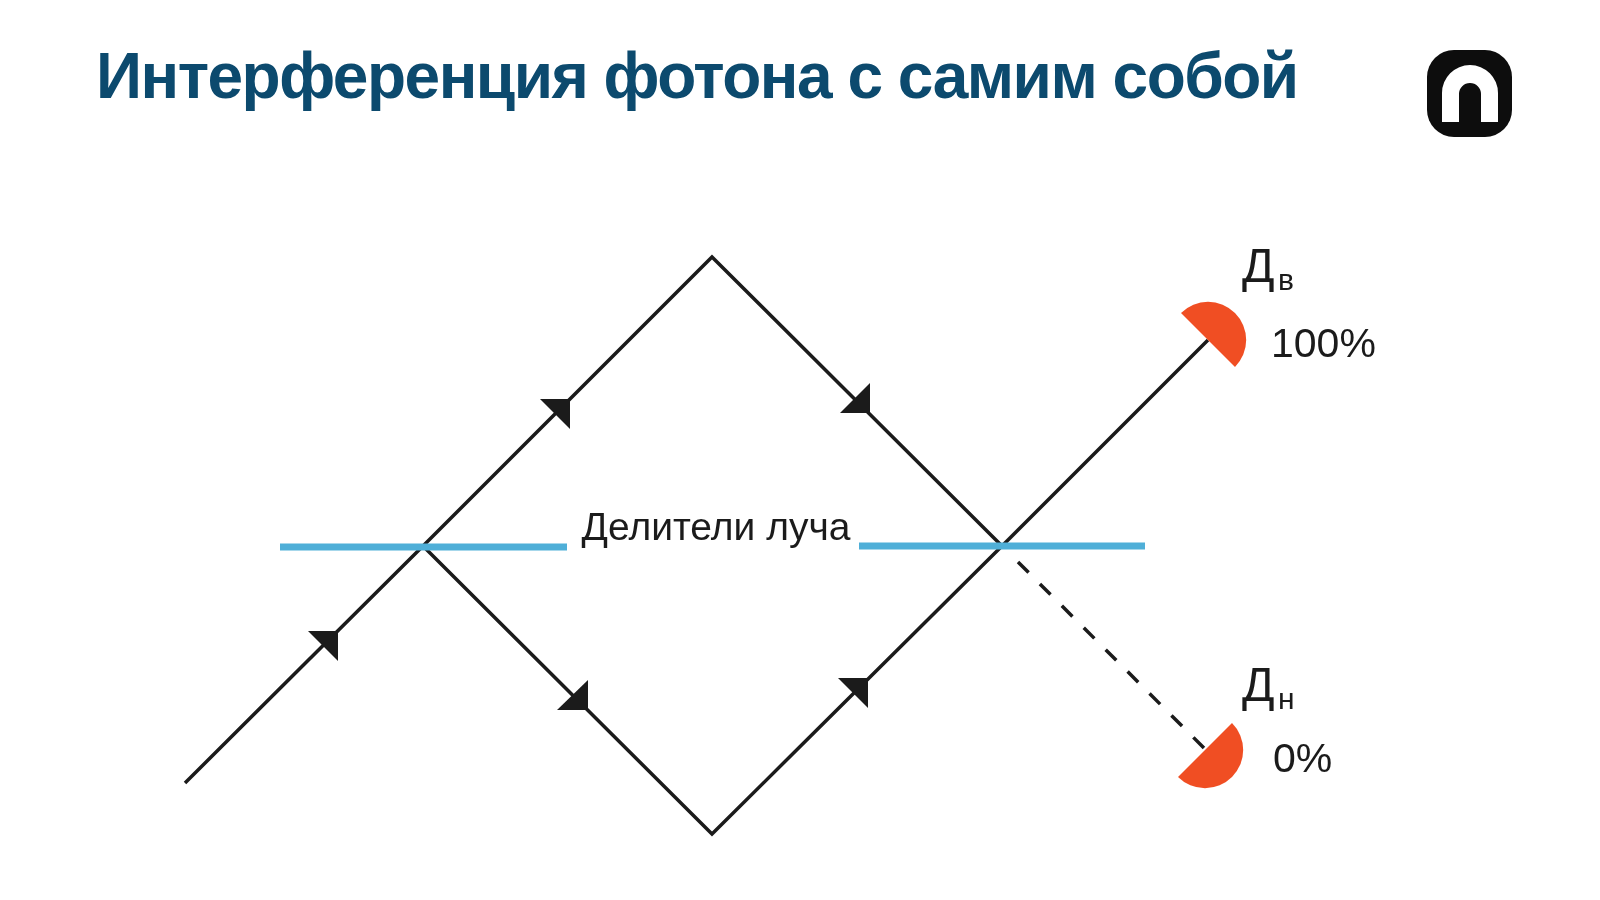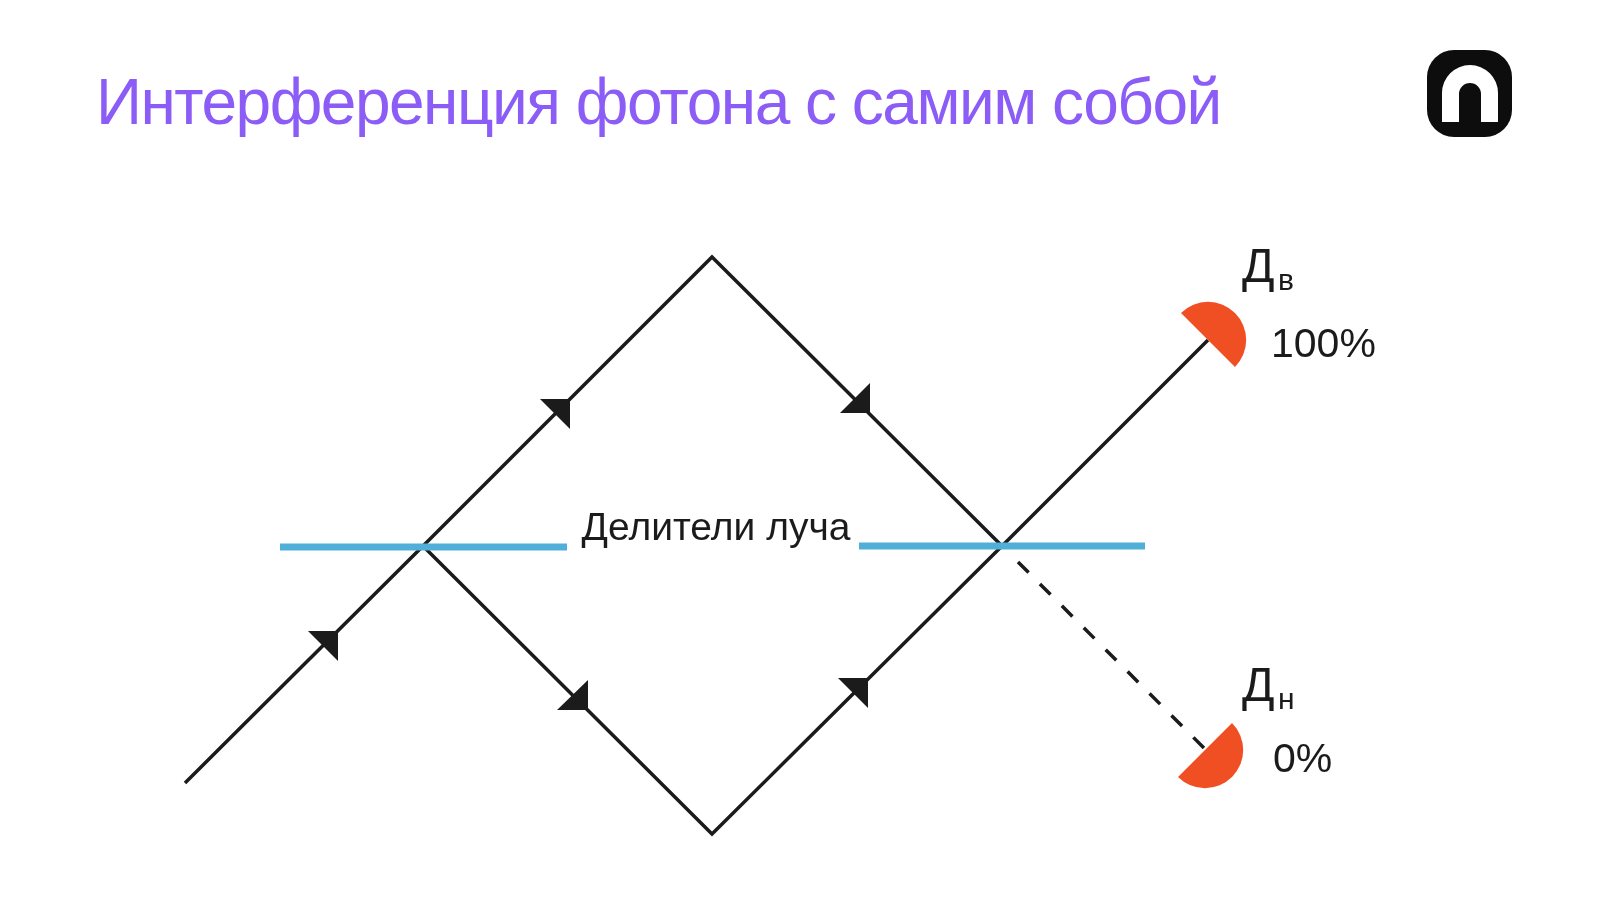--- a/index.html
+++ b/index.html
@@ -4,23 +4,23 @@
 <style>
   html,body{margin:0;padding:0;}
   body{
     width:1600px;height:900px;
     background:#ffffff;
     font-family:"Liberation Sans",sans-serif;
     position:relative;overflow:hidden;
   }
   .page{position:absolute;inset:0;background:#ffffff;}
   .title{
-    position:absolute;left:96px;top:70px;margin:0;
-    font-size:64px;font-weight:normal;letter-spacing:-1.5px;
-    color:#8b5cf6;line-height:1;white-space:nowrap;
+    position:absolute;left:96px;top:44px;margin:0;
+    font-size:64px;font-weight:bold;letter-spacing:-1.5px;
+    color:#0c4a6e;line-height:1;white-space:nowrap;
   }
   .logo{position:absolute;left:1427px;top:50px;width:85px;height:87px;}
   .diagram{position:absolute;left:0;top:0;width:1600px;height:900px;}
   .svgtext{font-family:"Liberation Sans",sans-serif;fill:#1b1b1b;}
 </style>
 </head>
 <body>
 
 <div class="page">
 

